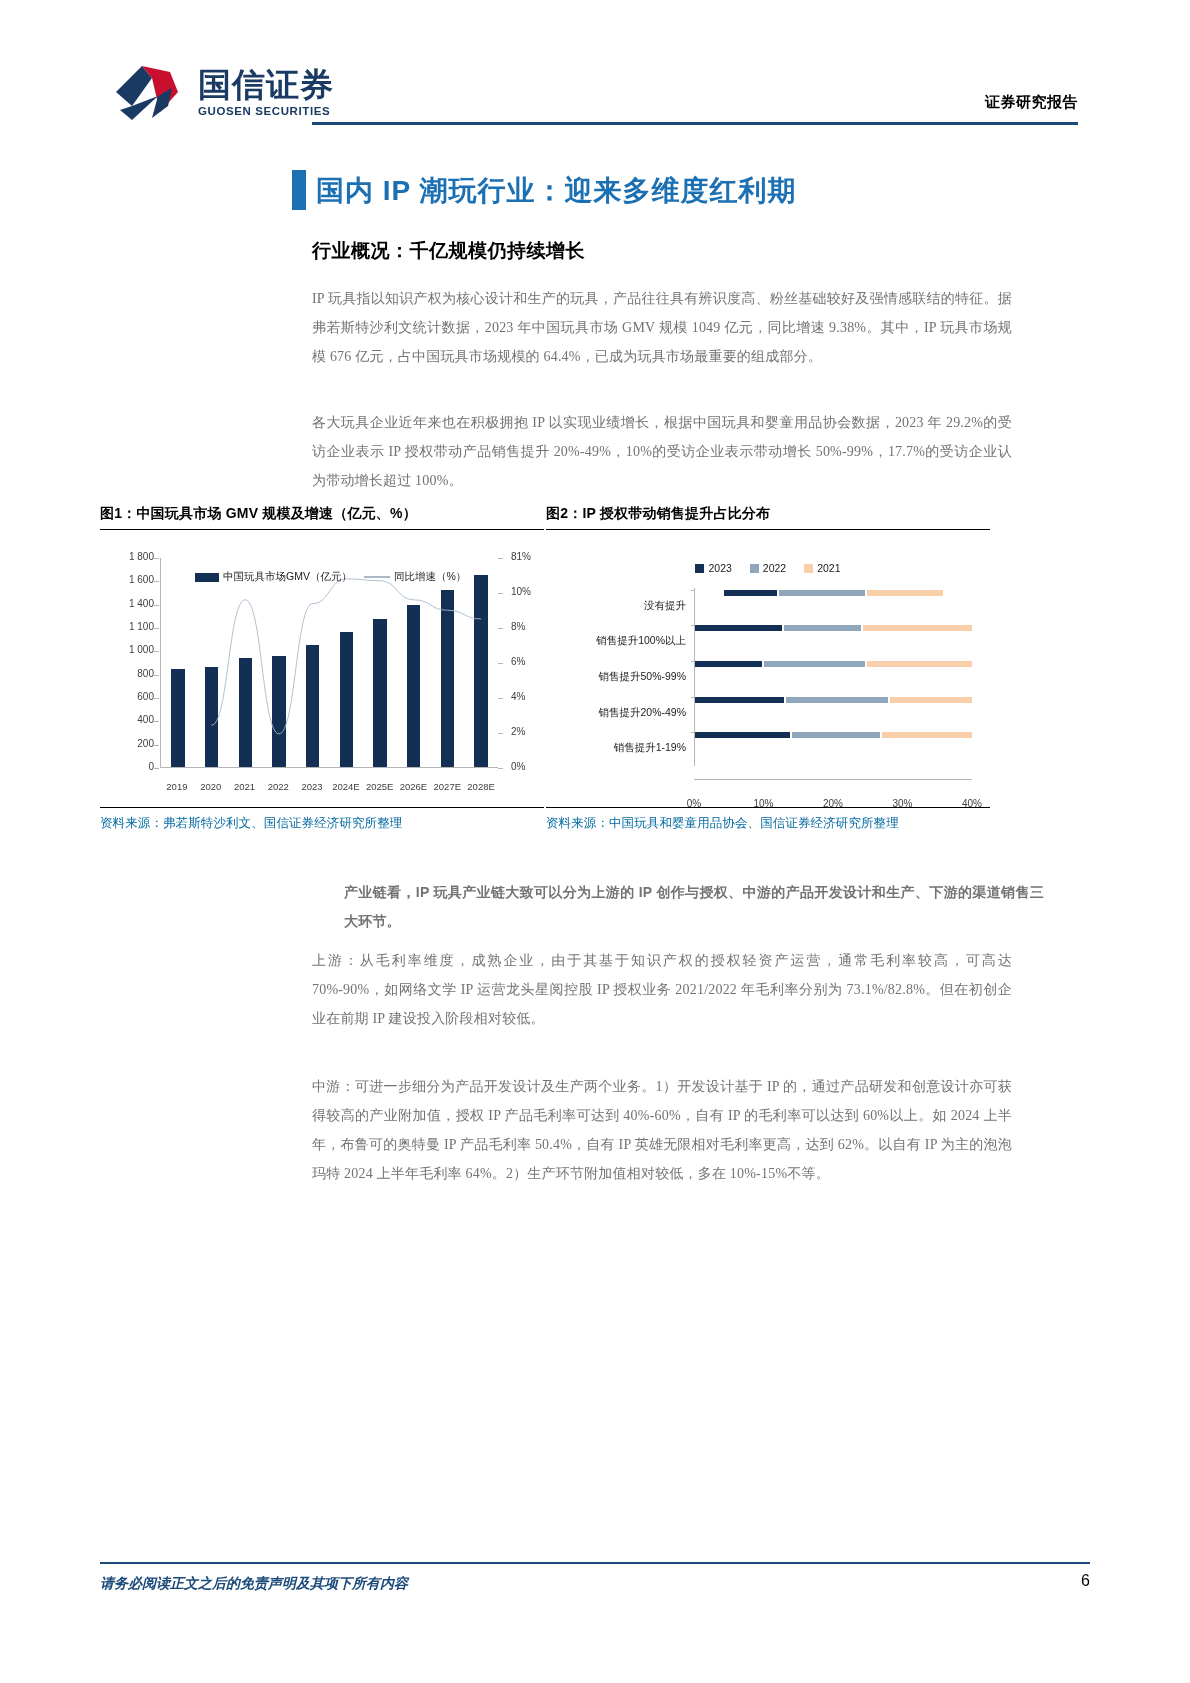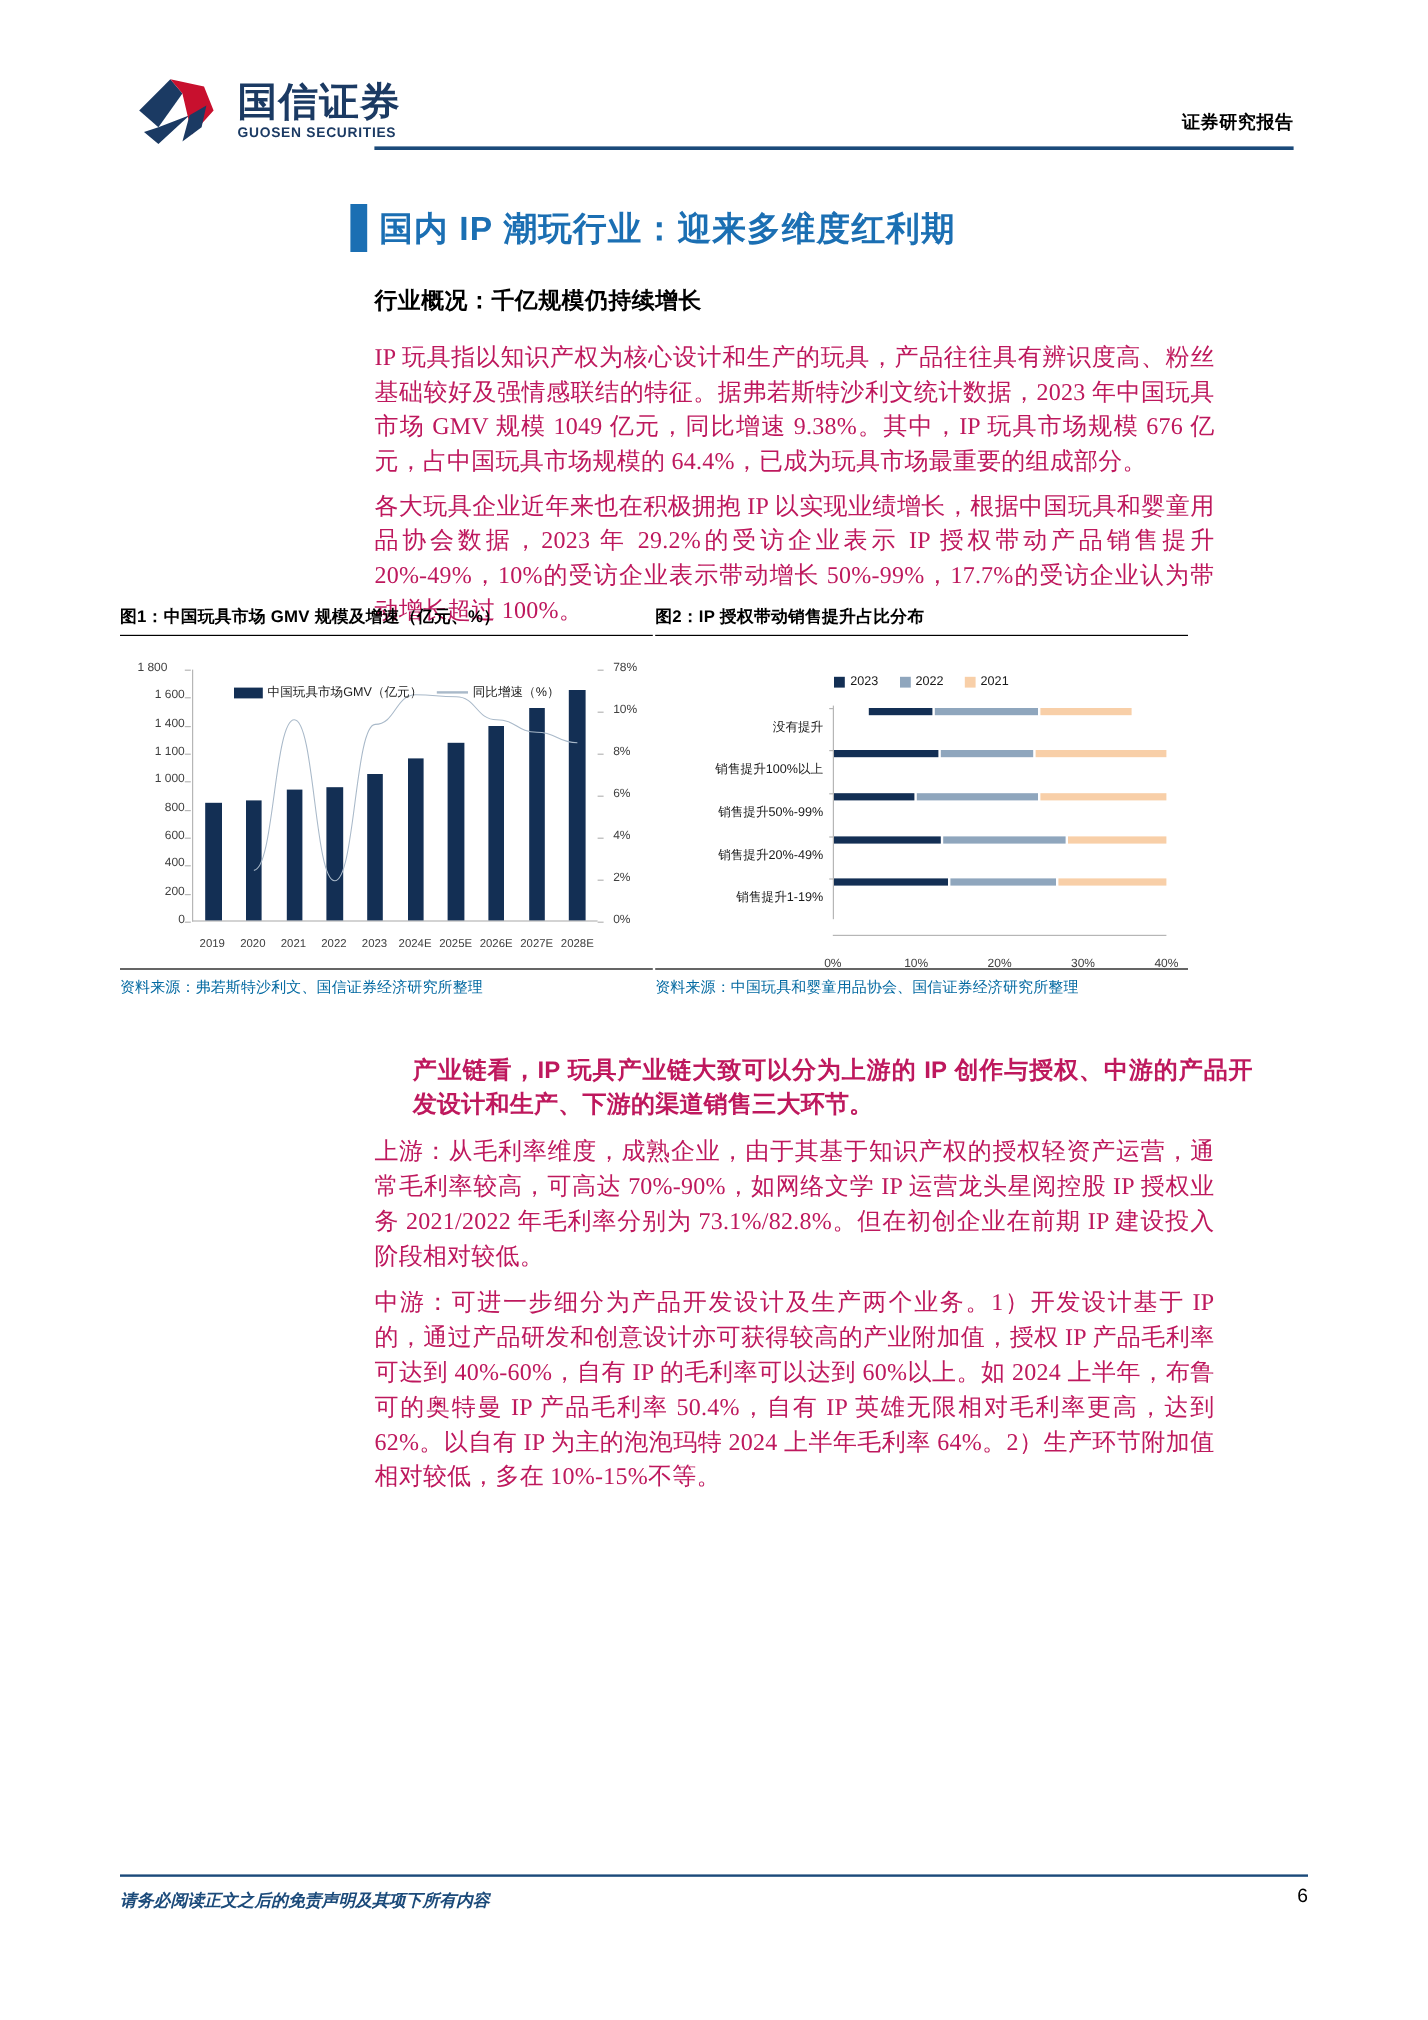--- a/index.html
+++ b/index.html
@@ -26,22 +26,22 @@
 
   
   .h1-bar { position:absolute; left:292px; top:170px; width:14px; height:40px; background:#1b6fb3; }
   .h1 { position:absolute; left:316px; top:172px; font-family:"Liberation Sans", sans-serif;
         font-weight:bold; font-size:28px; color:#1b6fb3; letter-spacing:1px; }
 
   .h2 { position:absolute; left:312px; top:238px; font-family:"Liberation Sans", sans-serif;
         font-weight:bold; font-size:19px; color:#000; letter-spacing:0.5px; }
 
   
-  .para { position:absolute; left:312px; width:700px; font-size:20px; line-height:29px;
-          text-align:justify; color:#be185d; letter-spacing:0.2px; }
+  .para { position:absolute; left:312px; width:700px; font-size:14px; line-height:29px;
+          text-align:justify; color:#737373; letter-spacing:0.2px; }
   .para.bold { font-family:Liberation Sans, sans-serif; font-weight:bold;margin-left:32px; }
   #p1 { top:284px; }
   #p2 { top:408px; }
   #p3 { top:878px; }
   #p4 { top:946px; }
   #p5 { top:1072px; }
   #p6 { top:1250px; }
 
   
   .fig { position:absolute; top:505px; width:444px; }
@@ -157,37 +157,37 @@
             <div class="c1-ylab" style="top: 123.667px;">800</div>
             <div class="c1-tick" style="top: 130.667px;"></div>
             <div class="c1-ylab" style="top: 100.333px;">1 000</div>
             <div class="c1-tick" style="top: 107.333px;"></div>
             <div class="c1-ylab" style="top: 77px;">1 100</div>
             <div class="c1-tick" style="top: 84px;"></div>
             <div class="c1-ylab" style="top: 53.6667px;">1 400</div>
             <div class="c1-tick" style="top: 60.6667px;"></div>
             <div class="c1-ylab" style="top: 30.3333px;">1 600</div>
             <div class="c1-tick" style="top: 37.3333px;"></div>
-            <div class="c1-ylab" style="top: 7px; text-align: center;">1 800</div>
+            <div class="c1-ylab" style="top: 7px;">1 800</div>
             <div class="c1-tick" style="top: 14px;"></div>
           </div>
         <div id="c1-y2axis">
             <div class="c1-y2lab" style="top: 217px;">0%</div>
             <div class="c1-tick2" style="top: 224px;"></div>
             <div class="c1-y2lab" style="top: 182px;">2%</div>
             <div class="c1-tick2" style="top: 189px;"></div>
             <div class="c1-y2lab" style="top: 147px;">4%</div>
             <div class="c1-tick2" style="top: 154px;"></div>
             <div class="c1-y2lab" style="top: 112px;">6%</div>
             <div class="c1-tick2" style="top: 119px;"></div>
             <div class="c1-y2lab" style="top: 77px;">8%</div>
             <div class="c1-tick2" style="top: 84px;"></div>
             <div class="c1-y2lab" style="top: 42px;">10%</div>
             <div class="c1-tick2" style="top: 49px;"></div>
-            <div class="c1-y2lab" style="top: 7px;">78%</div>
+            <div class="c1-y2lab" style="top: 7px;">81%</div>
             <div class="c1-tick2" style="top: 14px;"></div>
           </div>
         <div class="c1-plot">
           <div class="bars" id="c1-bars">
               <div class="bar-slot">
                 <div class="bar" style="height: 46.8333%; background: rgb(19, 47, 84);"></div>
               </div>
               <div class="bar-slot">
                 <div class="bar" style="height: 47.7222%; background: rgb(19, 47, 84);"></div>
               </div>

